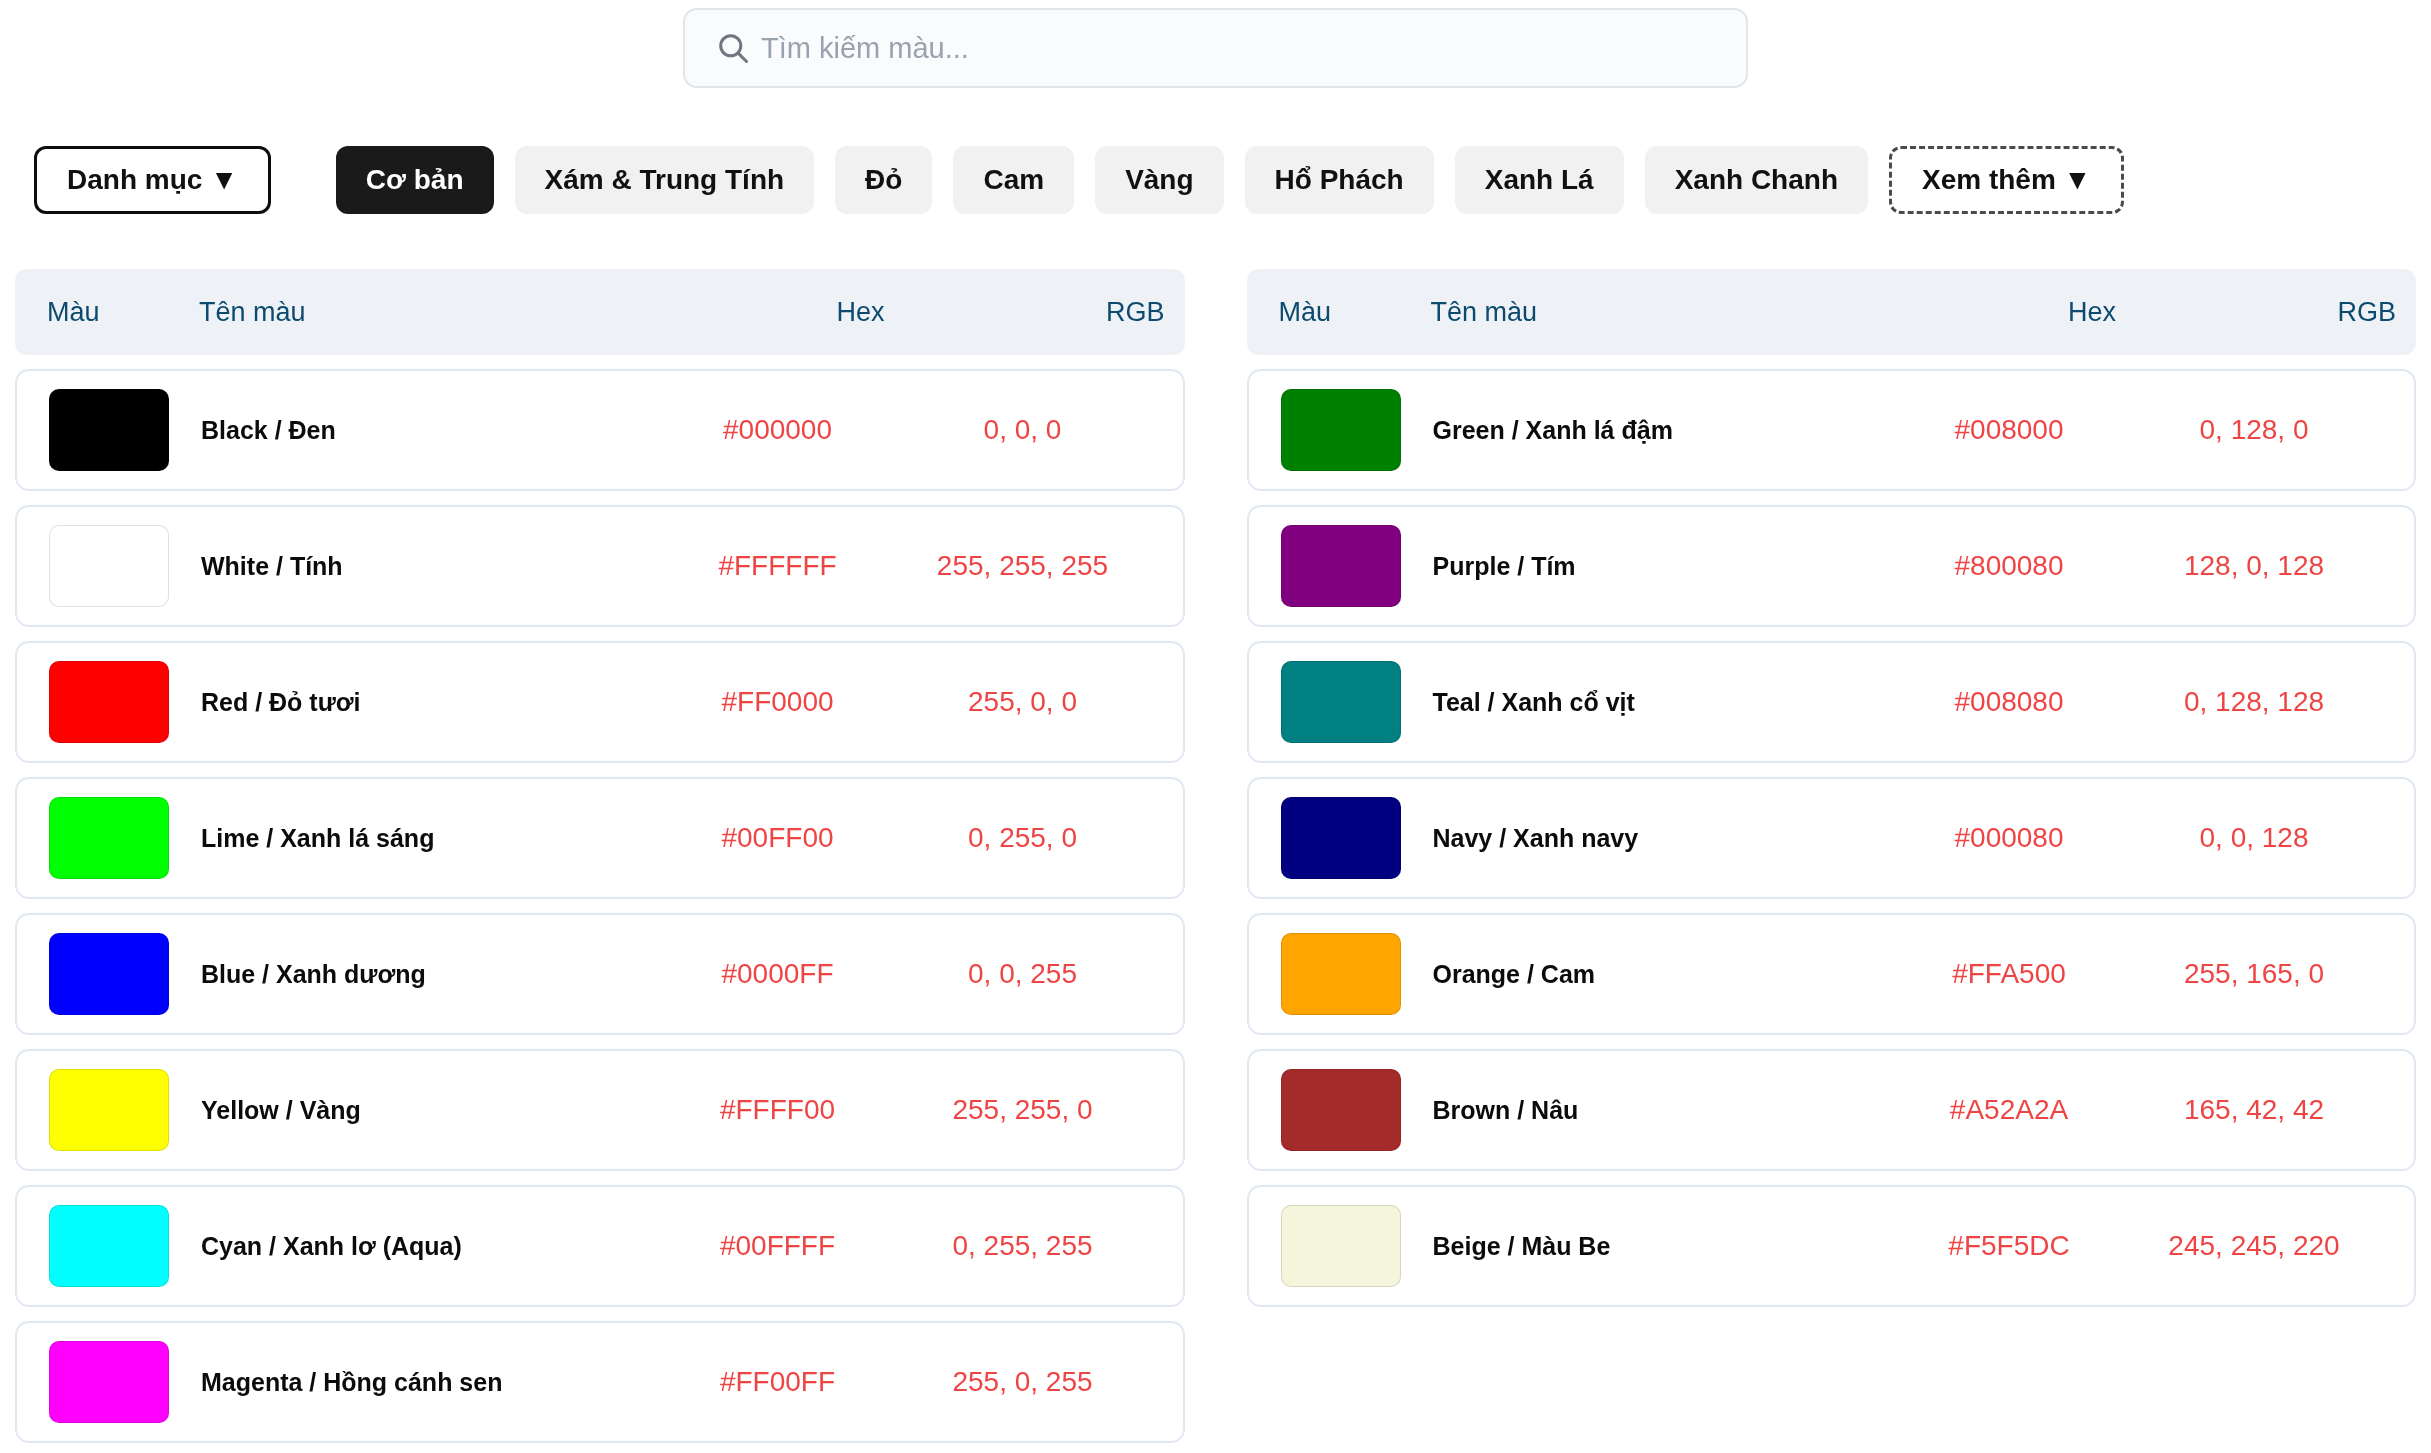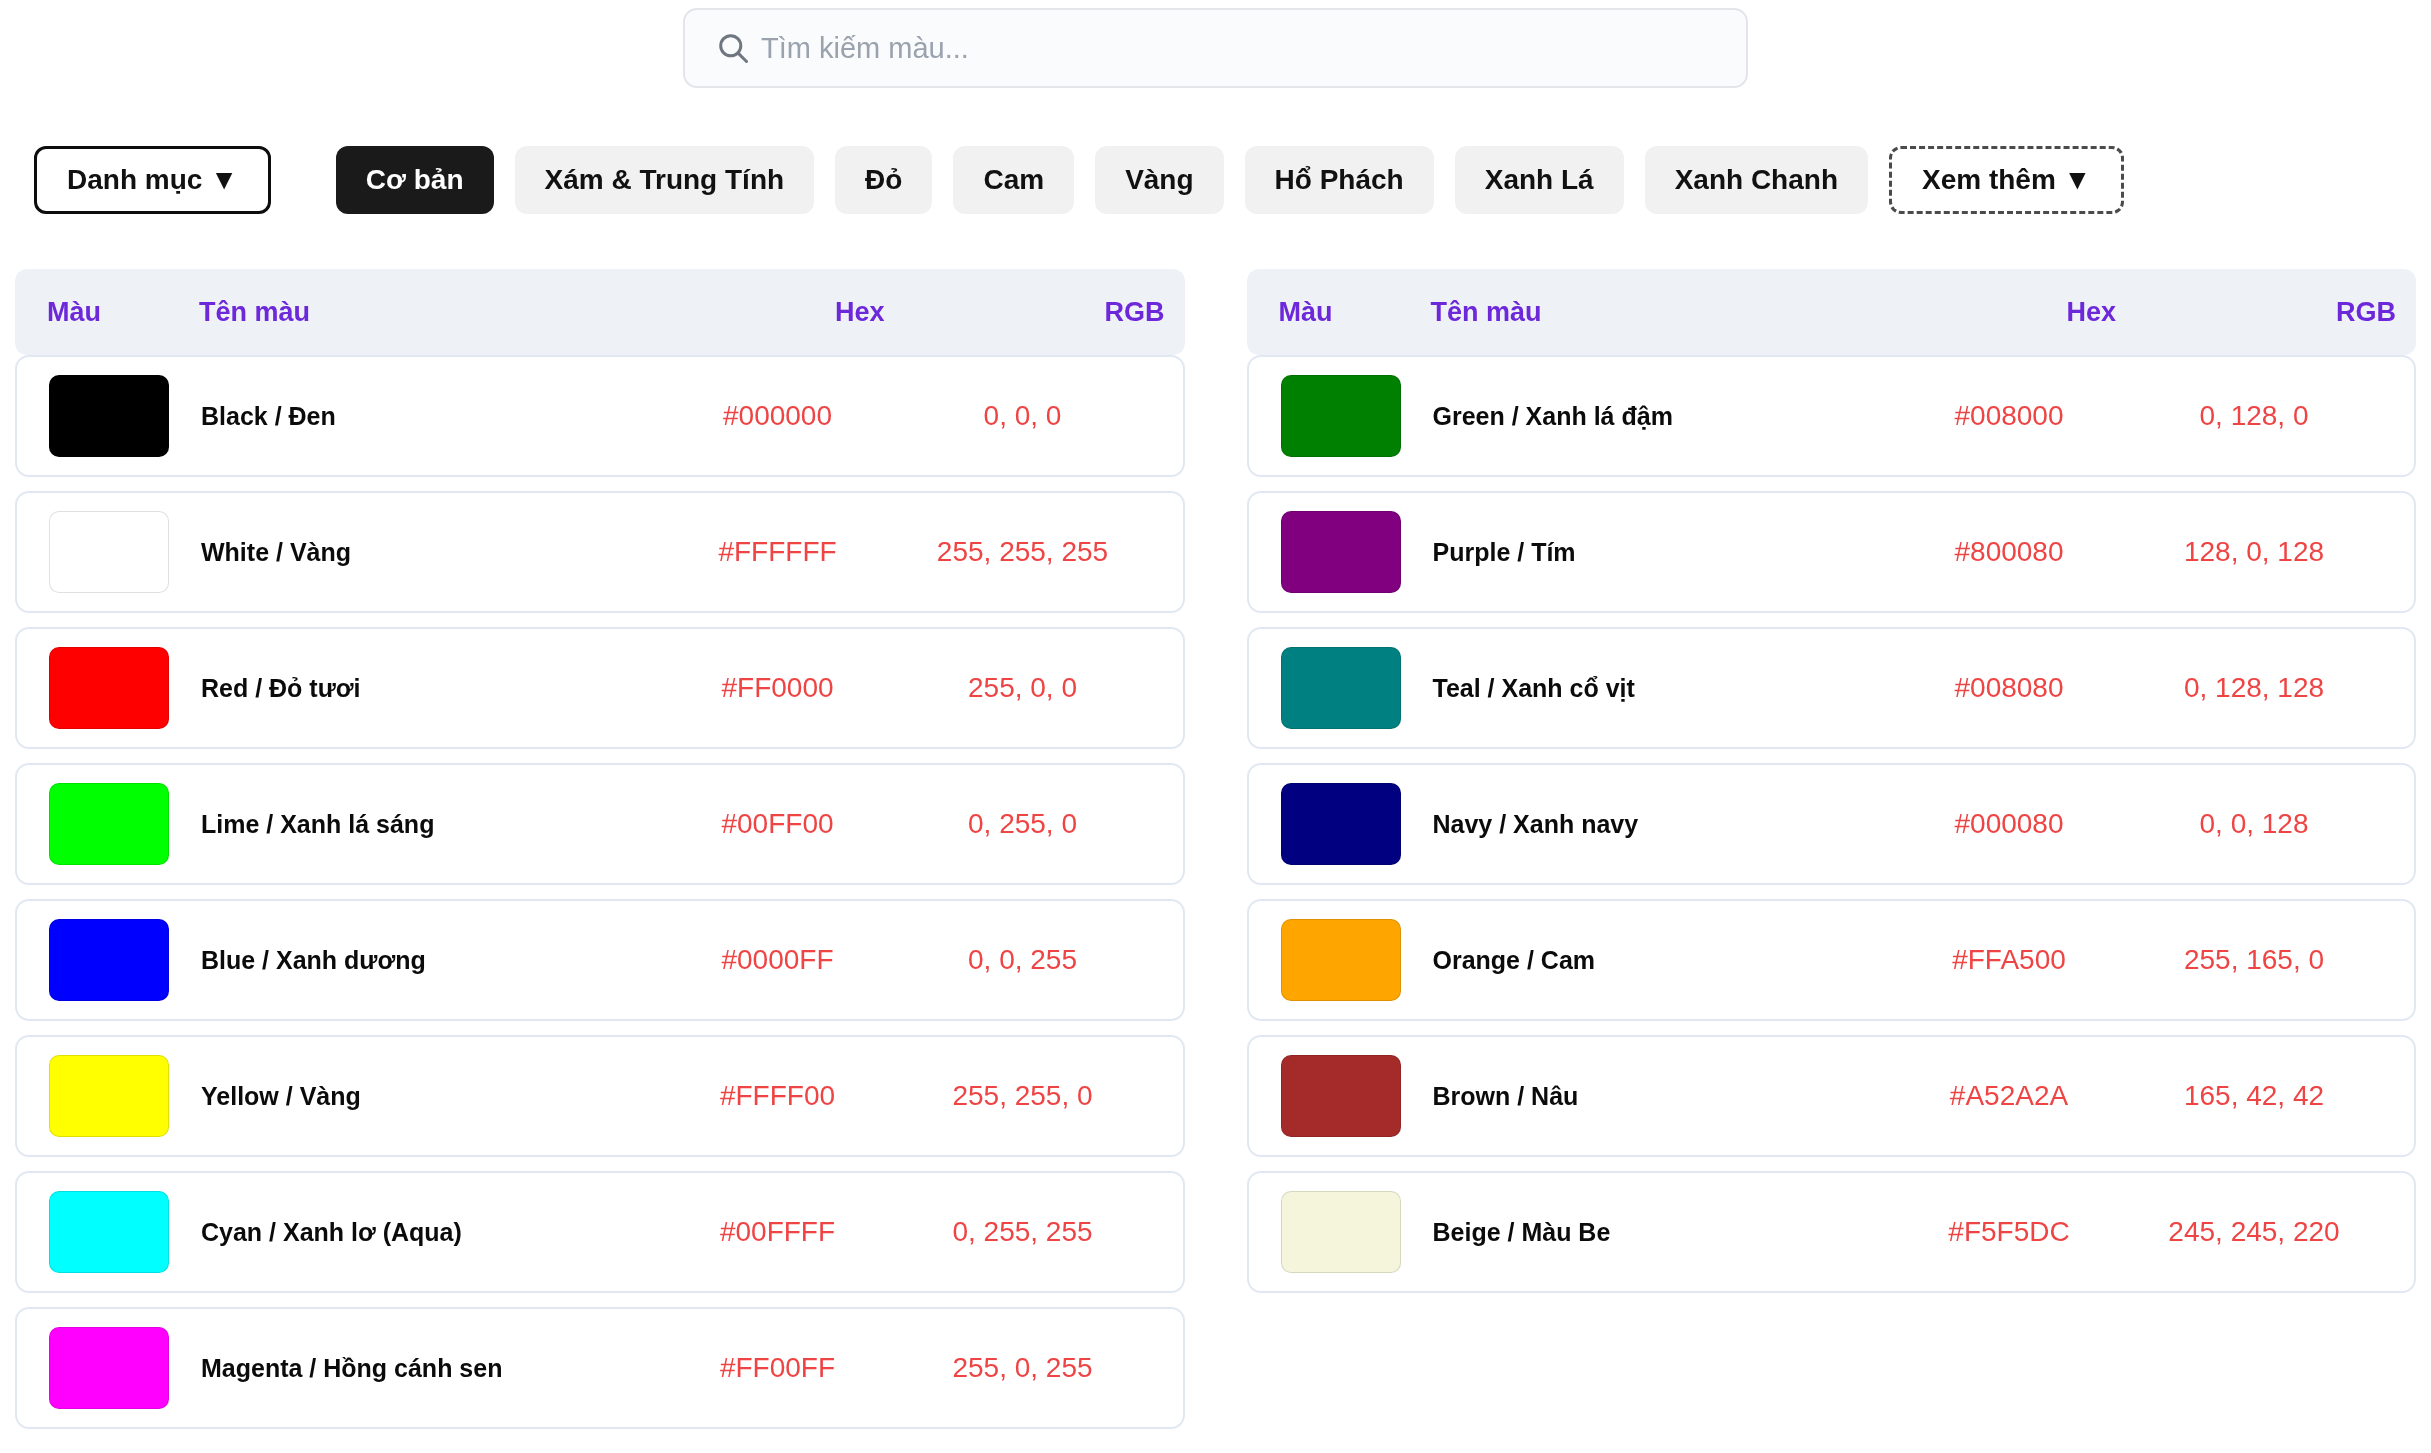--- a/index.html
+++ b/index.html
@@ -65,22 +65,23 @@
   .thead, .trow {
     display: grid;
     grid-template-columns: 152px 1fr 210px 280px;
     align-items: center;
     padding: 0 20px 0 32px;
   }
   .thead {
     height: 86px;
     background: #eef2f7;
     border-radius: 12px;
-    color: #6d28d9;
-    font-size: 27px; font-weight: 700;
+    color: #0c4a6e;
+    font-size: 27px; font-weight: 400;
+    margin-bottom: 14px;
   }
   .th-hex, .th-rgb { text-align: right; }
 
   .tbody .trow {
     height: 122px;
     background: #ffffff;
     border: 2px solid #e2e8f2;
     border-radius: 14px;
     margin-bottom: 14px;
   }
@@ -153,21 +154,21 @@
             </div>
             <div class="cell-name">Black / Đen</div>
             <div class="cell-hex">#000000</div>
             <div class="cell-rgb">0, 0, 0</div>
           </div>
 
           <div class="trow">
             <div class="cell-swatch">
               <span class="swatch" style="background: rgb(255, 255, 255);"></span>
             </div>
-            <div class="cell-name">White / Vàng</div>
+            <div class="cell-name">White / Tính</div>
             <div class="cell-hex">#FFFFFF</div>
             <div class="cell-rgb">255, 255, 255</div>
           </div>
 
           <div class="trow">
             <div class="cell-swatch">
               <span class="swatch" style="background: rgb(255, 0, 0);"></span>
             </div>
             <div class="cell-name">Red / Đỏ tươi</div>
             <div class="cell-hex">#FF0000</div>

